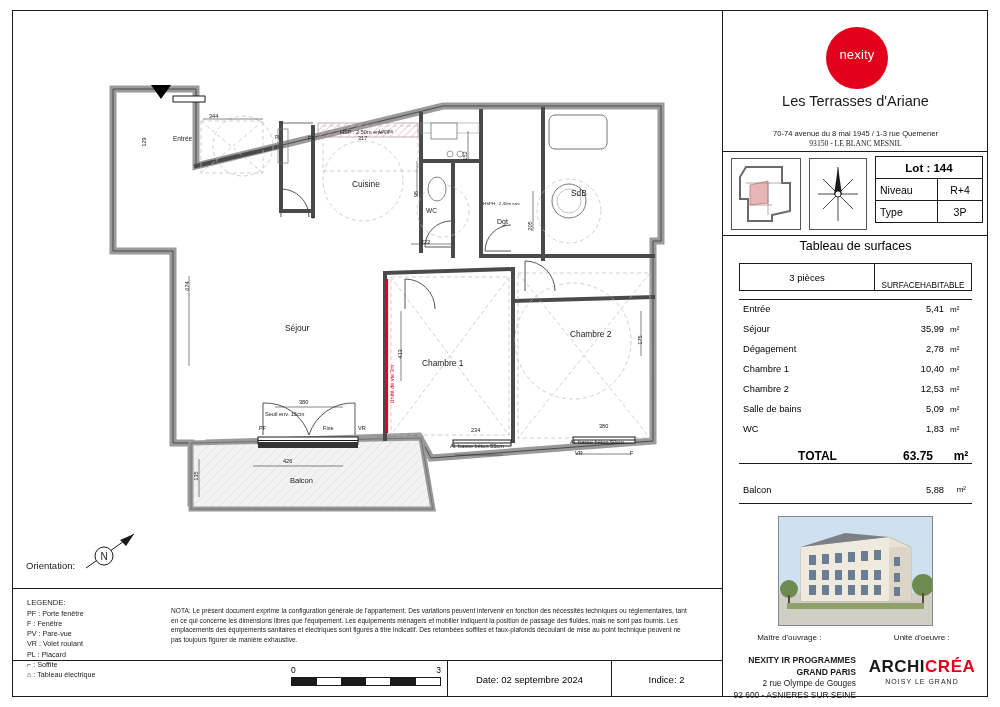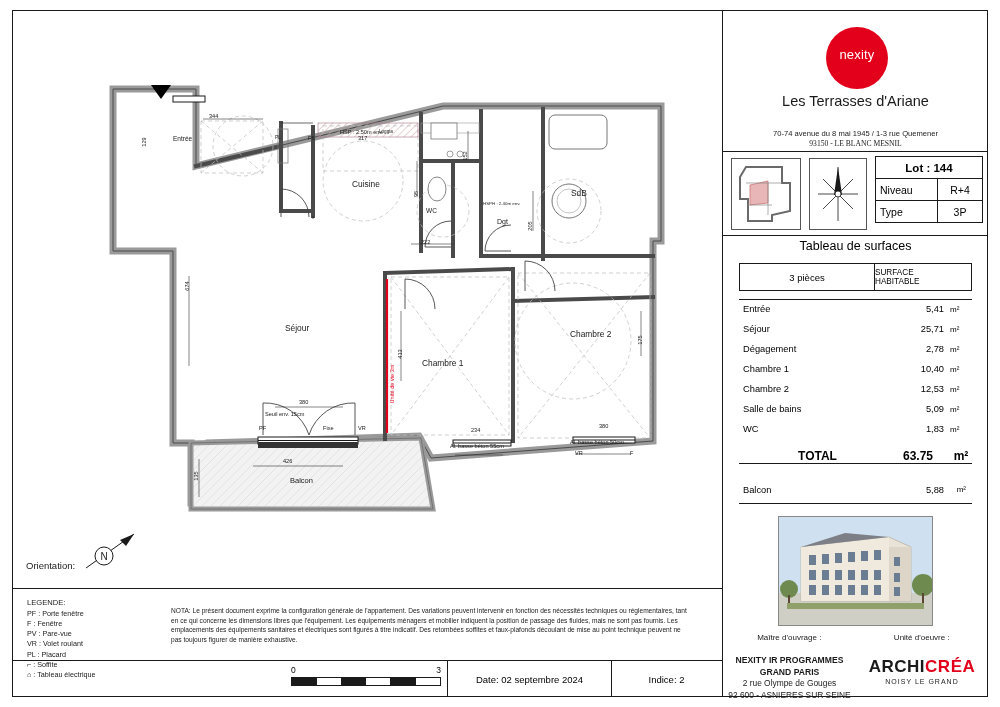--- a/index.html
+++ b/index.html
@@ -131,21 +131,21 @@
     display: flex;
   }
   .surf-head .c1 {
     flex: 0 0 58%;
     display: flex; align-items: center; justify-content: center;
     font-size: 9.5px;
     border-right: 1px solid #1a1a1a;
   }
   .surf-head .c2 {
     flex: 1;
-    display: flex; flex-direction: column; align-items: flex-start; justify-content: center;
+    display: flex; align-items: flex-end; justify-content: center;
     font-size: 8.2px;
     line-height: 1.15;
   }
   .surf-table {
     position: absolute;
     left: 16px; top: 288px;
     width: 233px;
     border-collapse: collapse;
     font-size: 9.3px;
   }
@@ -175,21 +175,21 @@
     overflow: hidden;
     background: linear-gradient(#cfe0ef, #e8eef3);
   }
   .roles {
     position: absolute; left: 0; top: 622px; width: 265px;
     display: flex; font-size: 8px; color: #1a1a1a;
   }
   .roles > div { flex: 1; text-align: center; }
   .nexity-ir {
     position: absolute; left: 0; top: 644px; width: 133px;
-    text-align: center; font-size: 8.4px; line-height: 1.35; color: #1a1a1a;
+    text-align: right; font-size: 8.4px; line-height: 1.35; color: #1a1a1a;
   }
   .nexity-ir .b { font-weight: bold; font-size: 8.6px; }
   .archicrea {
     position: absolute; left: 133px; top: 646px; width: 132px;
     text-align: center;
   }
   .archicrea .big { font-size: 17px; font-weight: bold; letter-spacing: 0.5px; color:#1a1a1a;}
   .archicrea .big .red { color: #e2001a; }
   .archicrea .sub { font-size: 7px; letter-spacing: 1px; color: #1a1a1a; margin-top: 1px;}
 
@@ -545,21 +545,21 @@
     <div class="line-top" style="top:288px;"></div>
     <table class="surf-table">
       <tbody>
           <tr>
         <td class="n">Entrée</td>
         <td class="v">5,41</td>
         <td class="u">m²</td>
       </tr>
       <tr>
         <td class="n">Séjour</td>
-        <td class="v">25,71</td>
+        <td class="v">35,99</td>
         <td class="u">m²</td>
       </tr>
       <tr>
         <td class="n">Dégagement</td>
         <td class="v">2,78</td>
         <td class="u">m²</td>
       </tr>
       <tr>
         <td class="n">Chambre 1</td>
         <td class="v">10,40</td>

